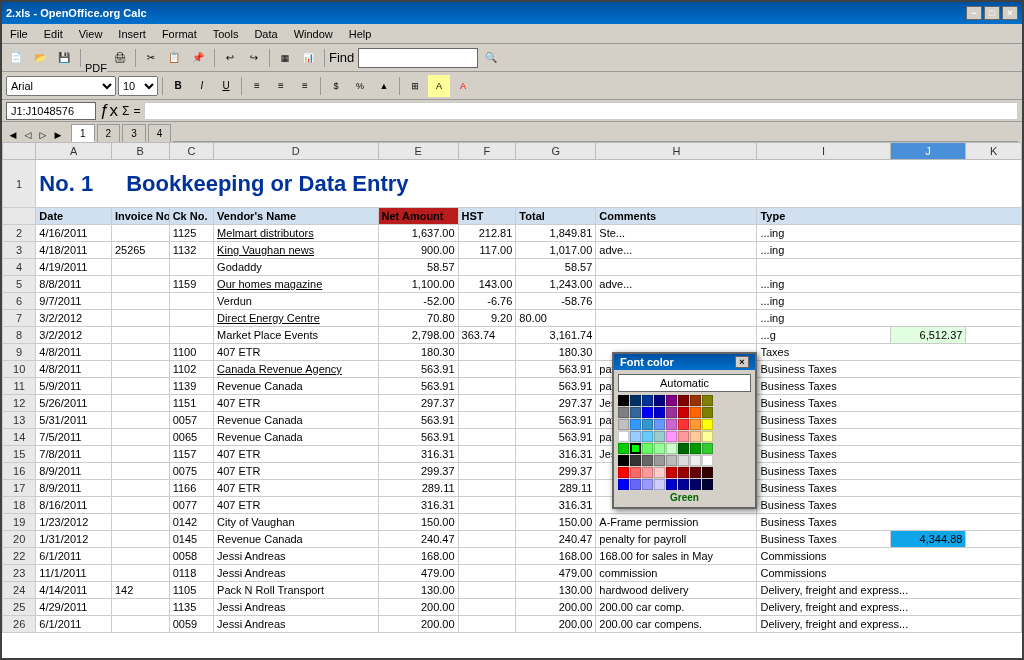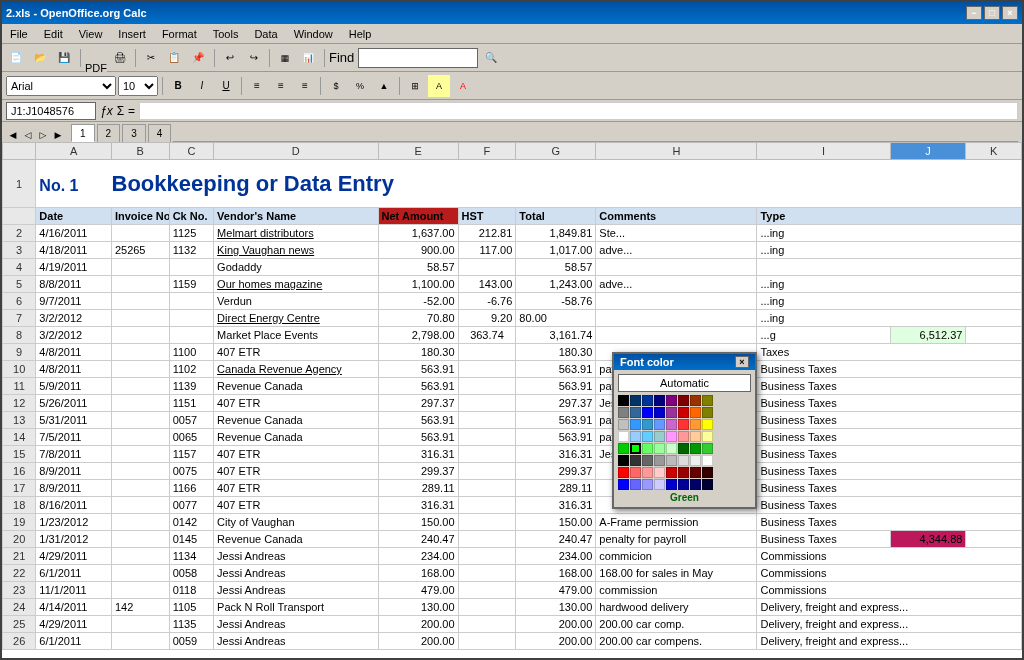--- a/index.html
+++ b/index.html
@@ -281,21 +281,21 @@
     <div class="toolbar-btn" style="font-size:9px;">%</div>
     <div class="toolbar-btn" style="font-size:9px;">▲</div>
     <div class="toolbar-separator"></div>
     <div class="toolbar-btn" style="font-size:9px;">⊞</div>
     <div class="toolbar-btn" style="font-size:9px;background:#ffff99;">A</div>
     <div class="toolbar-btn" style="font-size:9px;color:red;">A</div>
   </div>
 
   <div class="formula-bar">
     <input type="text" class="cell-ref-box" value="J1:J1048576" style="">
-    <span style="font-size:12px;font-style:italic;">ƒx</span>
+    <span style="font-size:17px;">ƒx</span>
     <span style="font-size:12px;">Σ</span>
     <span style="font-size:12px;">=</span>
     <input type="text" style="flex: 1 1 0%; height: 18px; border: 1px solid rgb(204, 204, 204); padding: 0px 4px; font-size: 11px;" value="">
   </div>
 
   <div class="tab-bar">
     <div style="display:flex;gap:1px;align-items:center;margin-right:4px;">
       <div class="toolbar-btn" style="width:14px;height:14px;font-size:9px;">◀</div>
       <div class="toolbar-btn" style="width:14px;height:14px;font-size:9px;">◁</div>
       <div class="toolbar-btn" style="width:14px;height:14px;font-size:9px;">▷</div>
@@ -339,21 +339,21 @@
             <th>I</th>
             <th style="background:#4a90d9;color:white;">J</th>
             <th>K</th>
           </tr>
         </thead>
         <tbody>
 
           <tr>
             <td class="row-header">1</td>
             <td colspan="11" style="height:48px;background:white;">
-              <span style="font-size:16px;font-weight:bold;color:#003399;margin-right:30px;">No. 1</span>
+              <span style="font-size:22px;font-weight:bold;color:#003399;margin-right:30px;">No. 1</span>
               <span style="font-size:22px;font-weight:bold;color:#003399;">Bookkeeping or Data Entry</span>
             </td>
           </tr>
 
           <tr class="header-row">
             <td class="row-header"></td>
             <td style="font-weight:bold;background:#d0e0f0;">Date</td>
             <td style="font-weight:bold;background:#d0e0f0;">Invoice No.</td>
             <td style="font-weight:bold;background:#d0e0f0;">Ck No.</td>
             <td style="font-weight:bold;background:#d0e0f0;">Vendor's Name</td>
@@ -436,21 +436,21 @@
               <td></td>
               <td colspan="3">...ing</td>
           </tr>
           <tr>
             <td class="row-header">8</td>
             <td>3/2/2012</td>
               <td></td>
               <td></td>
             <td>Market Place Events</td>
             <td style="text-align:right;">2,798.00</td>
-              <td style="text-align:center;">363.74</td>
+              <td style="text-align:left;">363.74</td>
             <td style="text-align:right;">3,161.74</td>
               <td></td>
             <td>...g</td>
             <td style="text-align:right;background:#e0ffe0;">6,512.37</td>
             <td></td>
           </tr>
           <tr>
             <td class="row-header">9</td>
             <td>4/8/2011</td>
               <td></td>
@@ -586,34 +586,22 @@
             <td class="row-header">20</td>
             <td>1/31/2012</td>
               <td></td>
               <td>0145</td>
             <td>Revenue Canada</td>
             <td style="text-align:right;">240.47</td>
               <td></td>
             <td style="text-align:right;">240.47</td>
               <td>penalty for payroll</td>
             <td>Business Taxes</td>
-            <td style="text-align:right;background:#be185d;">4,344.88</td>
+            <td style="text-align:right;background:#0ea5e9;">4,344.88</td>
             <td></td>
-          </tr>
-          <tr>
-            <td class="row-header">21</td>
-            <td>4/29/2011</td>
-              <td></td>
-              <td>1134</td>
-            <td>Jessi Andreas</td>
-            <td style="text-align:right;">234.00</td>
-              <td></td>
-            <td style="text-align:right;">234.00</td>
-              <td>commicion</td>
-              <td colspan="3">Commissions</td>
           </tr>
           <tr>
             <td class="row-header">22</td>
             <td>6/1/2011</td>
               <td></td>
               <td>0058</td>
             <td>Jessi Andreas</td>
             <td style="text-align:right;">168.00</td>
               <td></td>
             <td style="text-align:right;">168.00</td>

